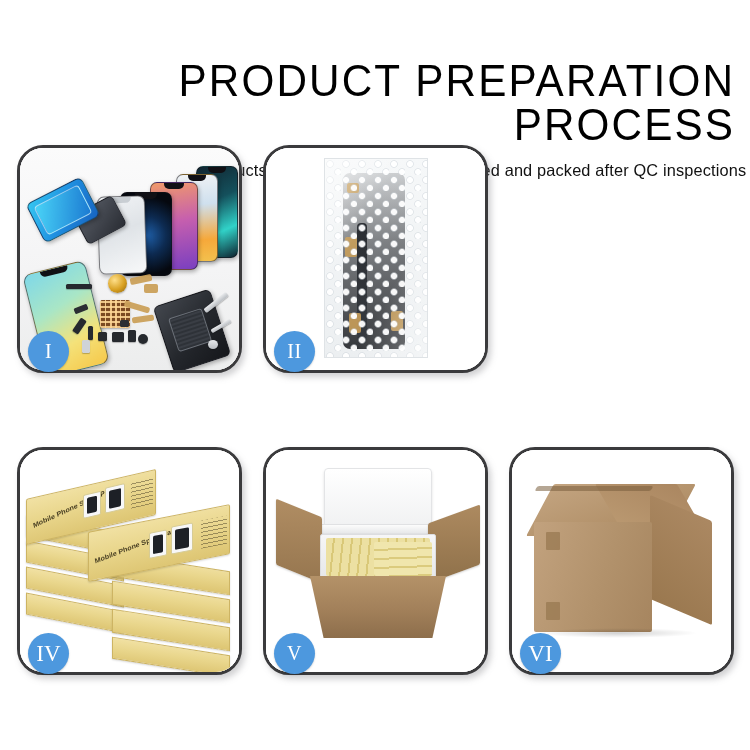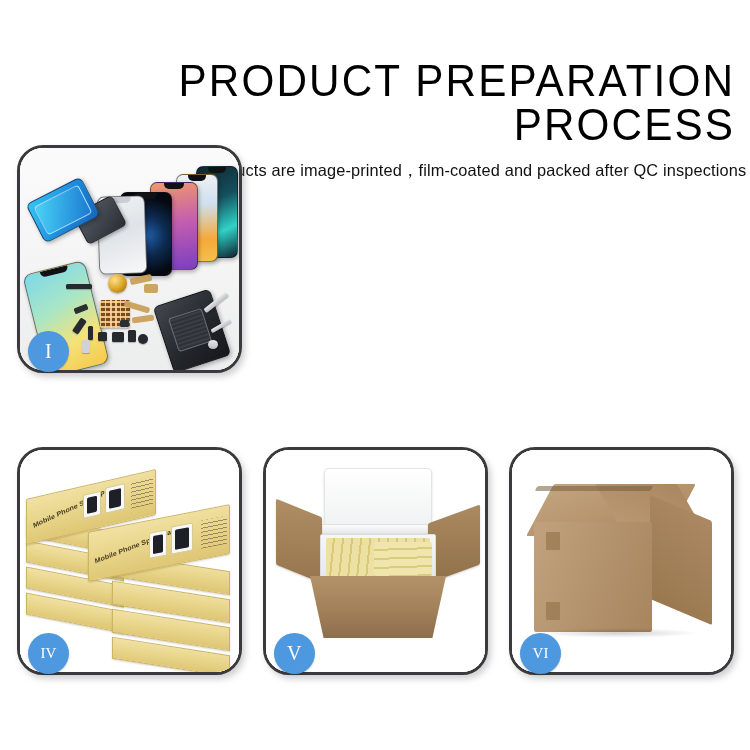--- a/index.html
+++ b/index.html
@@ -76,21 +76,21 @@
     background: #4d98de;
     color: #ffffff;
     font-family: "Liberation Serif", serif;
     font-size: 20px;
     line-height: 41px;
     text-align: center;
     letter-spacing: 0.5px;
     z-index: 9;
     box-shadow: 0 1px 2px rgba(0,0,0,0.18);
   }
-  .badge.wide { font-size: 15px; letter-spacing: 0px; }
+  .badge.wide { font-size: 23px; letter-spacing: 0px; }
 
   
   .art { position: absolute; inset: 0; }
 
   .bgwash { position:absolute; inset:0; background:
       linear-gradient(180deg,#fbfbfb 0%, #f4f4f5 55%, #eceded 100%); }
 
   .phone {
     position: absolute;
     border-radius: 7px;
@@ -397,20 +397,38 @@
           <div class="chiplet" style="left:100px;top:172px; width:9px;  height:7px;"></div>
 
           <div class="tool" style="left:182px; top:152px; width:28px; height:5px; transform:rotate(-38deg);"></div>
           <div class="tool" style="left:190px; top:176px; width:22px; height:4px; transform:rotate(-30deg);"></div>
           <div class="tool" style="left:188px; top:192px; width:10px; height:9px; border-radius:50%;"></div>
         </div>
       </div>
       <div class="badge">I</div>
     </div>
 
+    <div class="panel r0 c1">
+      <div class="panel-inner">
+        <div class="art">
+          <div class="bgwash" style="background:#ffffff;"></div>
+          <div class="pouch">
+            <div class="pouch-item"></div>
+            <div class="pouch-cable"></div>
+            <div class="pouch-flex" style="left:22px; top:24px;  height:10px;"></div>
+            <div class="pouch-flex" style="left:20px; top:78px;"></div>
+            <div class="pouch-flex" style="left:24px; top:154px;"></div>
+            <div class="pouch-flex" style="left:66px; top:152px;"></div>
+            <div class="pouch-bubbles"></div>
+            <div class="pouch-sheen"></div>
+          </div>
+        </div>
+      </div>
+      <div class="badge">II</div>
+    </div>
 
 
     <div class="panel r1 c0">
       <div class="panel-inner">
         <div class="art">
           <div class="bgwash" style="background:#ffffff;"></div>
           <div class="stack">
 
             <div class="sbox" style="left:0px;  top:62px;  width:98px; height:22px; transform:skewY(11deg);"></div>
             <div class="sbox" style="left:0px;  top:88px;  width:98px; height:22px; transform:skewY(11deg);"></div>

